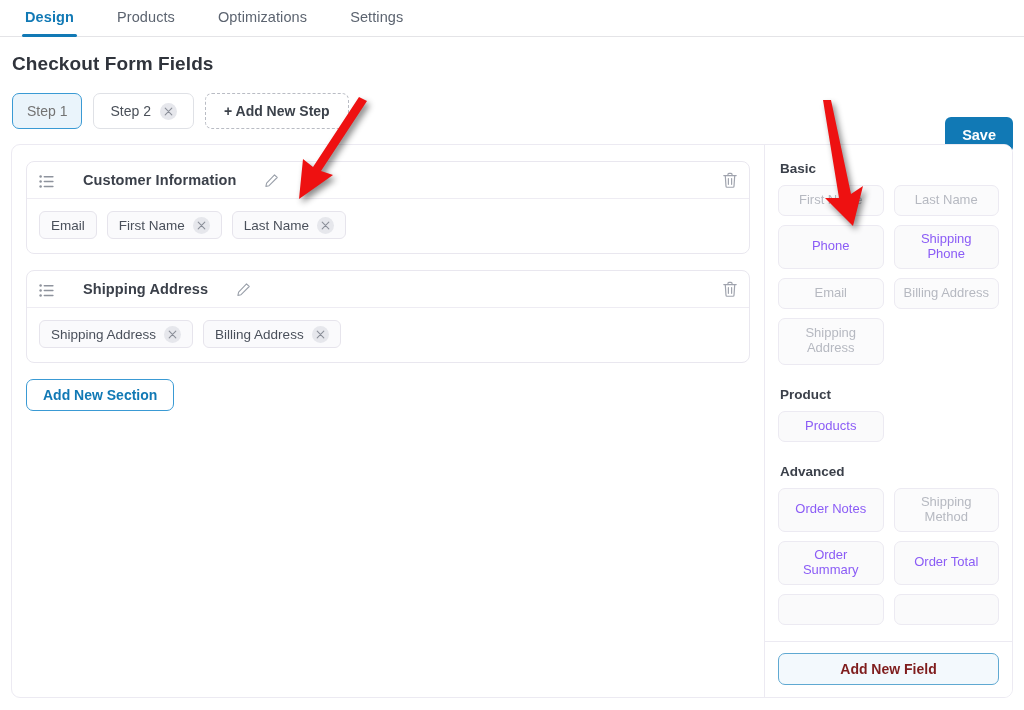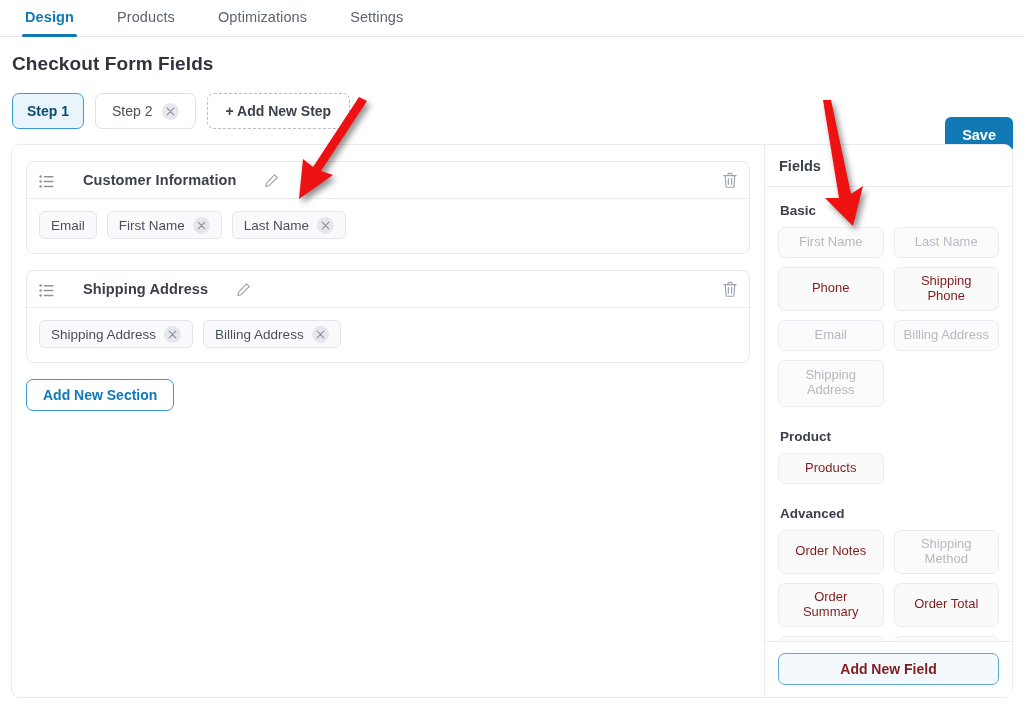--- a/index.html
+++ b/index.html
@@ -45,21 +45,21 @@
     position: absolute; left: 12px; top: 93px; height: 36px;
     display: flex; align-items: center; gap: 11px;
   }
   .step-btn {
     height: 36px; display: inline-flex; align-items: center; gap: 9px;
     padding: 0 16px; border-radius: 7px;
     font-size: 14px; color: #4a5059; background: #fff;
     border: 1px solid #dfe1e6; cursor: pointer; white-space: nowrap;
   }
   .step-btn.active {
-    background: #eaf4fb; border: 1.6px solid #3a9ad4; color: #0c4a6e; font-weight: 700;
+    background: #eaf4fb; border: 1.6px solid #3a9ad4; color: #737373; font-weight: 400;
     padding: 0 14px;
   }
   .add-step {
     height: 36px; display: inline-flex; align-items: center; padding: 0 18px;
     border-radius: 7px; border: 1.5px dashed #b9bcc4; background: #fff;
     font-size: 14px; font-weight: 700; color: #3c424b; cursor: pointer; white-space: nowrap;
   }
   .x-badge {
     width: 17px; height: 17px; border-radius: 50%;
     background: #e6e7ec; color: #8b8f99;
@@ -123,21 +123,21 @@
   }
   .rpanel-head-title { font-size: 14.5px; font-weight: 700; color: #3b404a; }
   .rpanel-body { flex: 1; padding: 12px 13px 8px 13px; overflow: hidden; }
   .group-label { font-size: 13.5px; font-weight: 700; color: #3b404a; margin: 4px 0 9px 2px; }
   .group-label.spaced { margin-top: 22px; }
   .field-grid { display: grid; grid-template-columns: 1fr 1fr; gap: 9px 10px; }
   .field-btn {
     min-height: 31px; padding: 6px 8px;
     display: flex; align-items: center; justify-content: center; gap: 7px;
     border: 1px solid #eceaf2; border-radius: 7px; background: #fafafb;
-    font-size: 13px; color: #7f1d1d; text-align: center; line-height: 1.15;
+    font-size: 13px; color: #8b5cf6; text-align: center; line-height: 1.15;
     cursor: grab;
   }
   .field-btn.disabled { color: #b6b9c1; background: #fbfbfc; cursor: default; }
   .field-btn.tall { min-height: 47px; }
   .rpanel-foot { border-top: 1px solid #eceaf2; padding: 11px 13px 12px 13px; }
   .add-field-btn {
     width: 100%; height: 32px; border: 1.3px solid #5fa9d2; border-radius: 7px;
     background: #f3f9fd; color: #7f1d1d; font-size: 14px; font-weight: 700;
     font-family: "Liberation Sans", sans-serif; cursor: pointer;
   }
@@ -287,23 +287,20 @@
                 </svg>
             </span>
           </div>
         </div>
       </div>
 
       <button class="add-section-btn">Add New Section</button>
     </div>
 
     <div class="rpanel">
-      <div class="rpanel-head">
-        <span class="rpanel-head-title">Fields</span>
-      </div>
 
       <div class="rpanel-body">
 
         <div class="group-label">Basic</div>
         <div class="field-grid">
           <div class="field-btn disabled">
             <span>First Name</span>
           </div>
           <div class="field-btn disabled">
             <span>Last Name</span>

